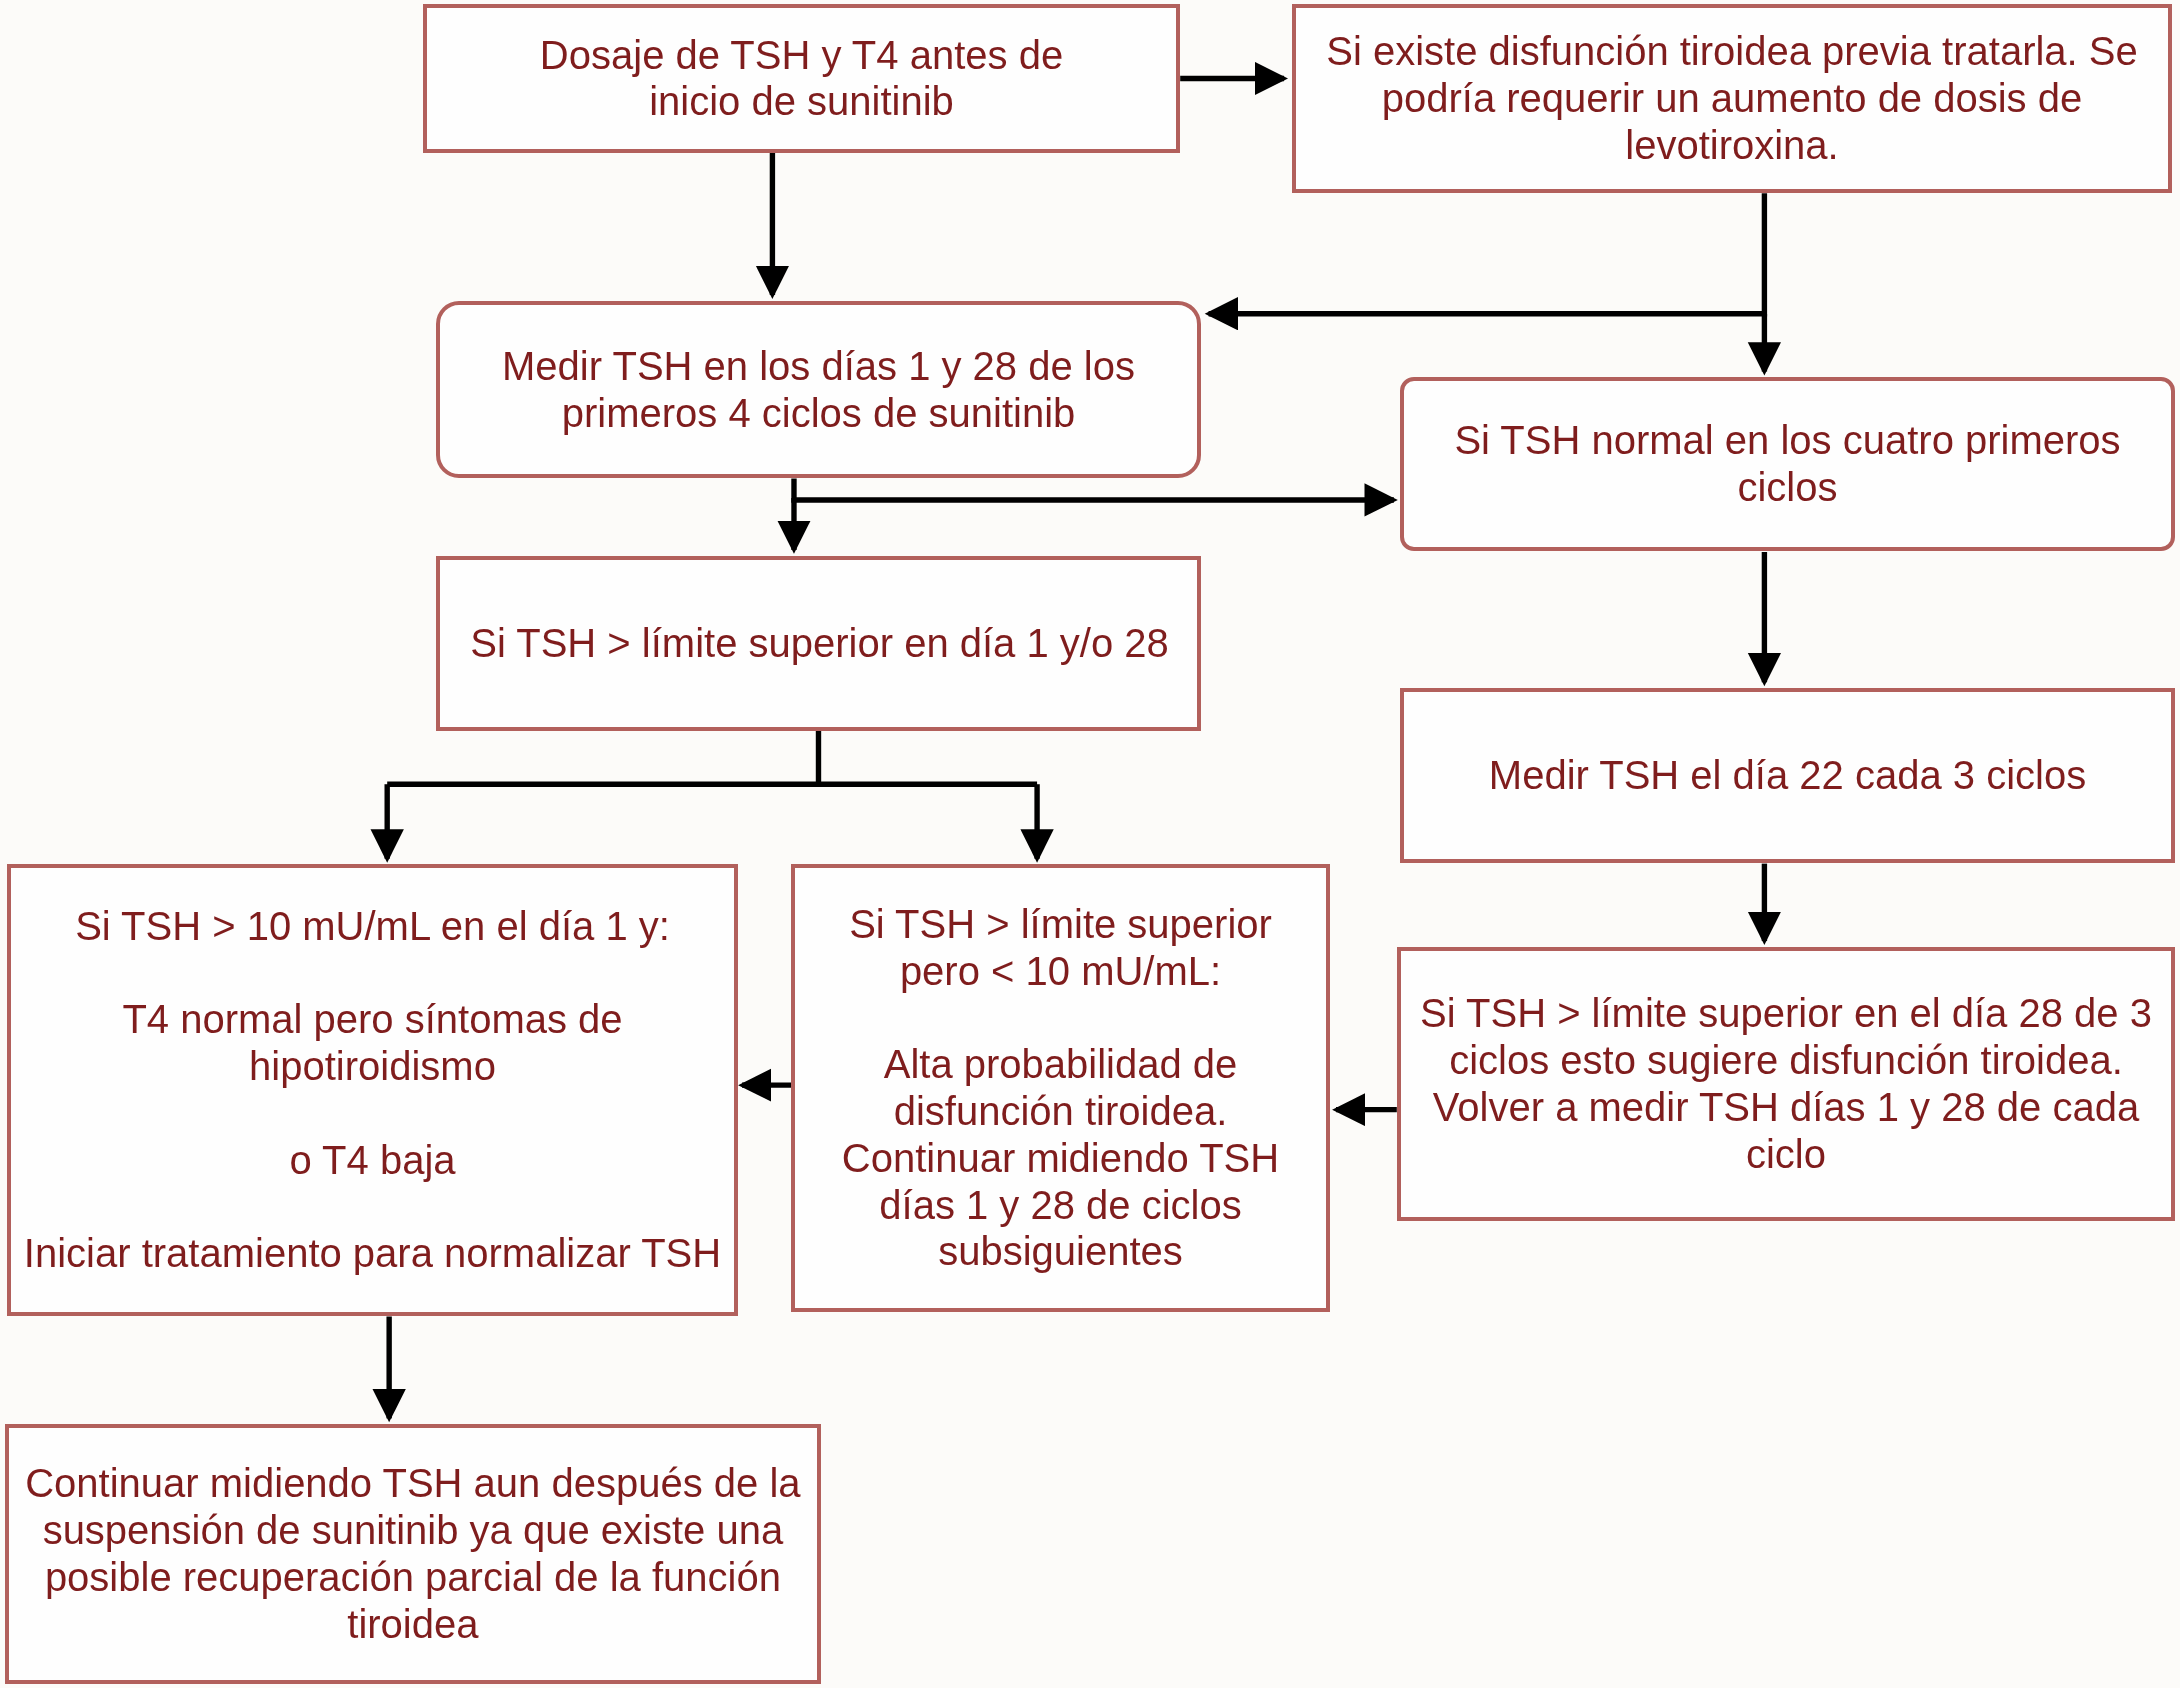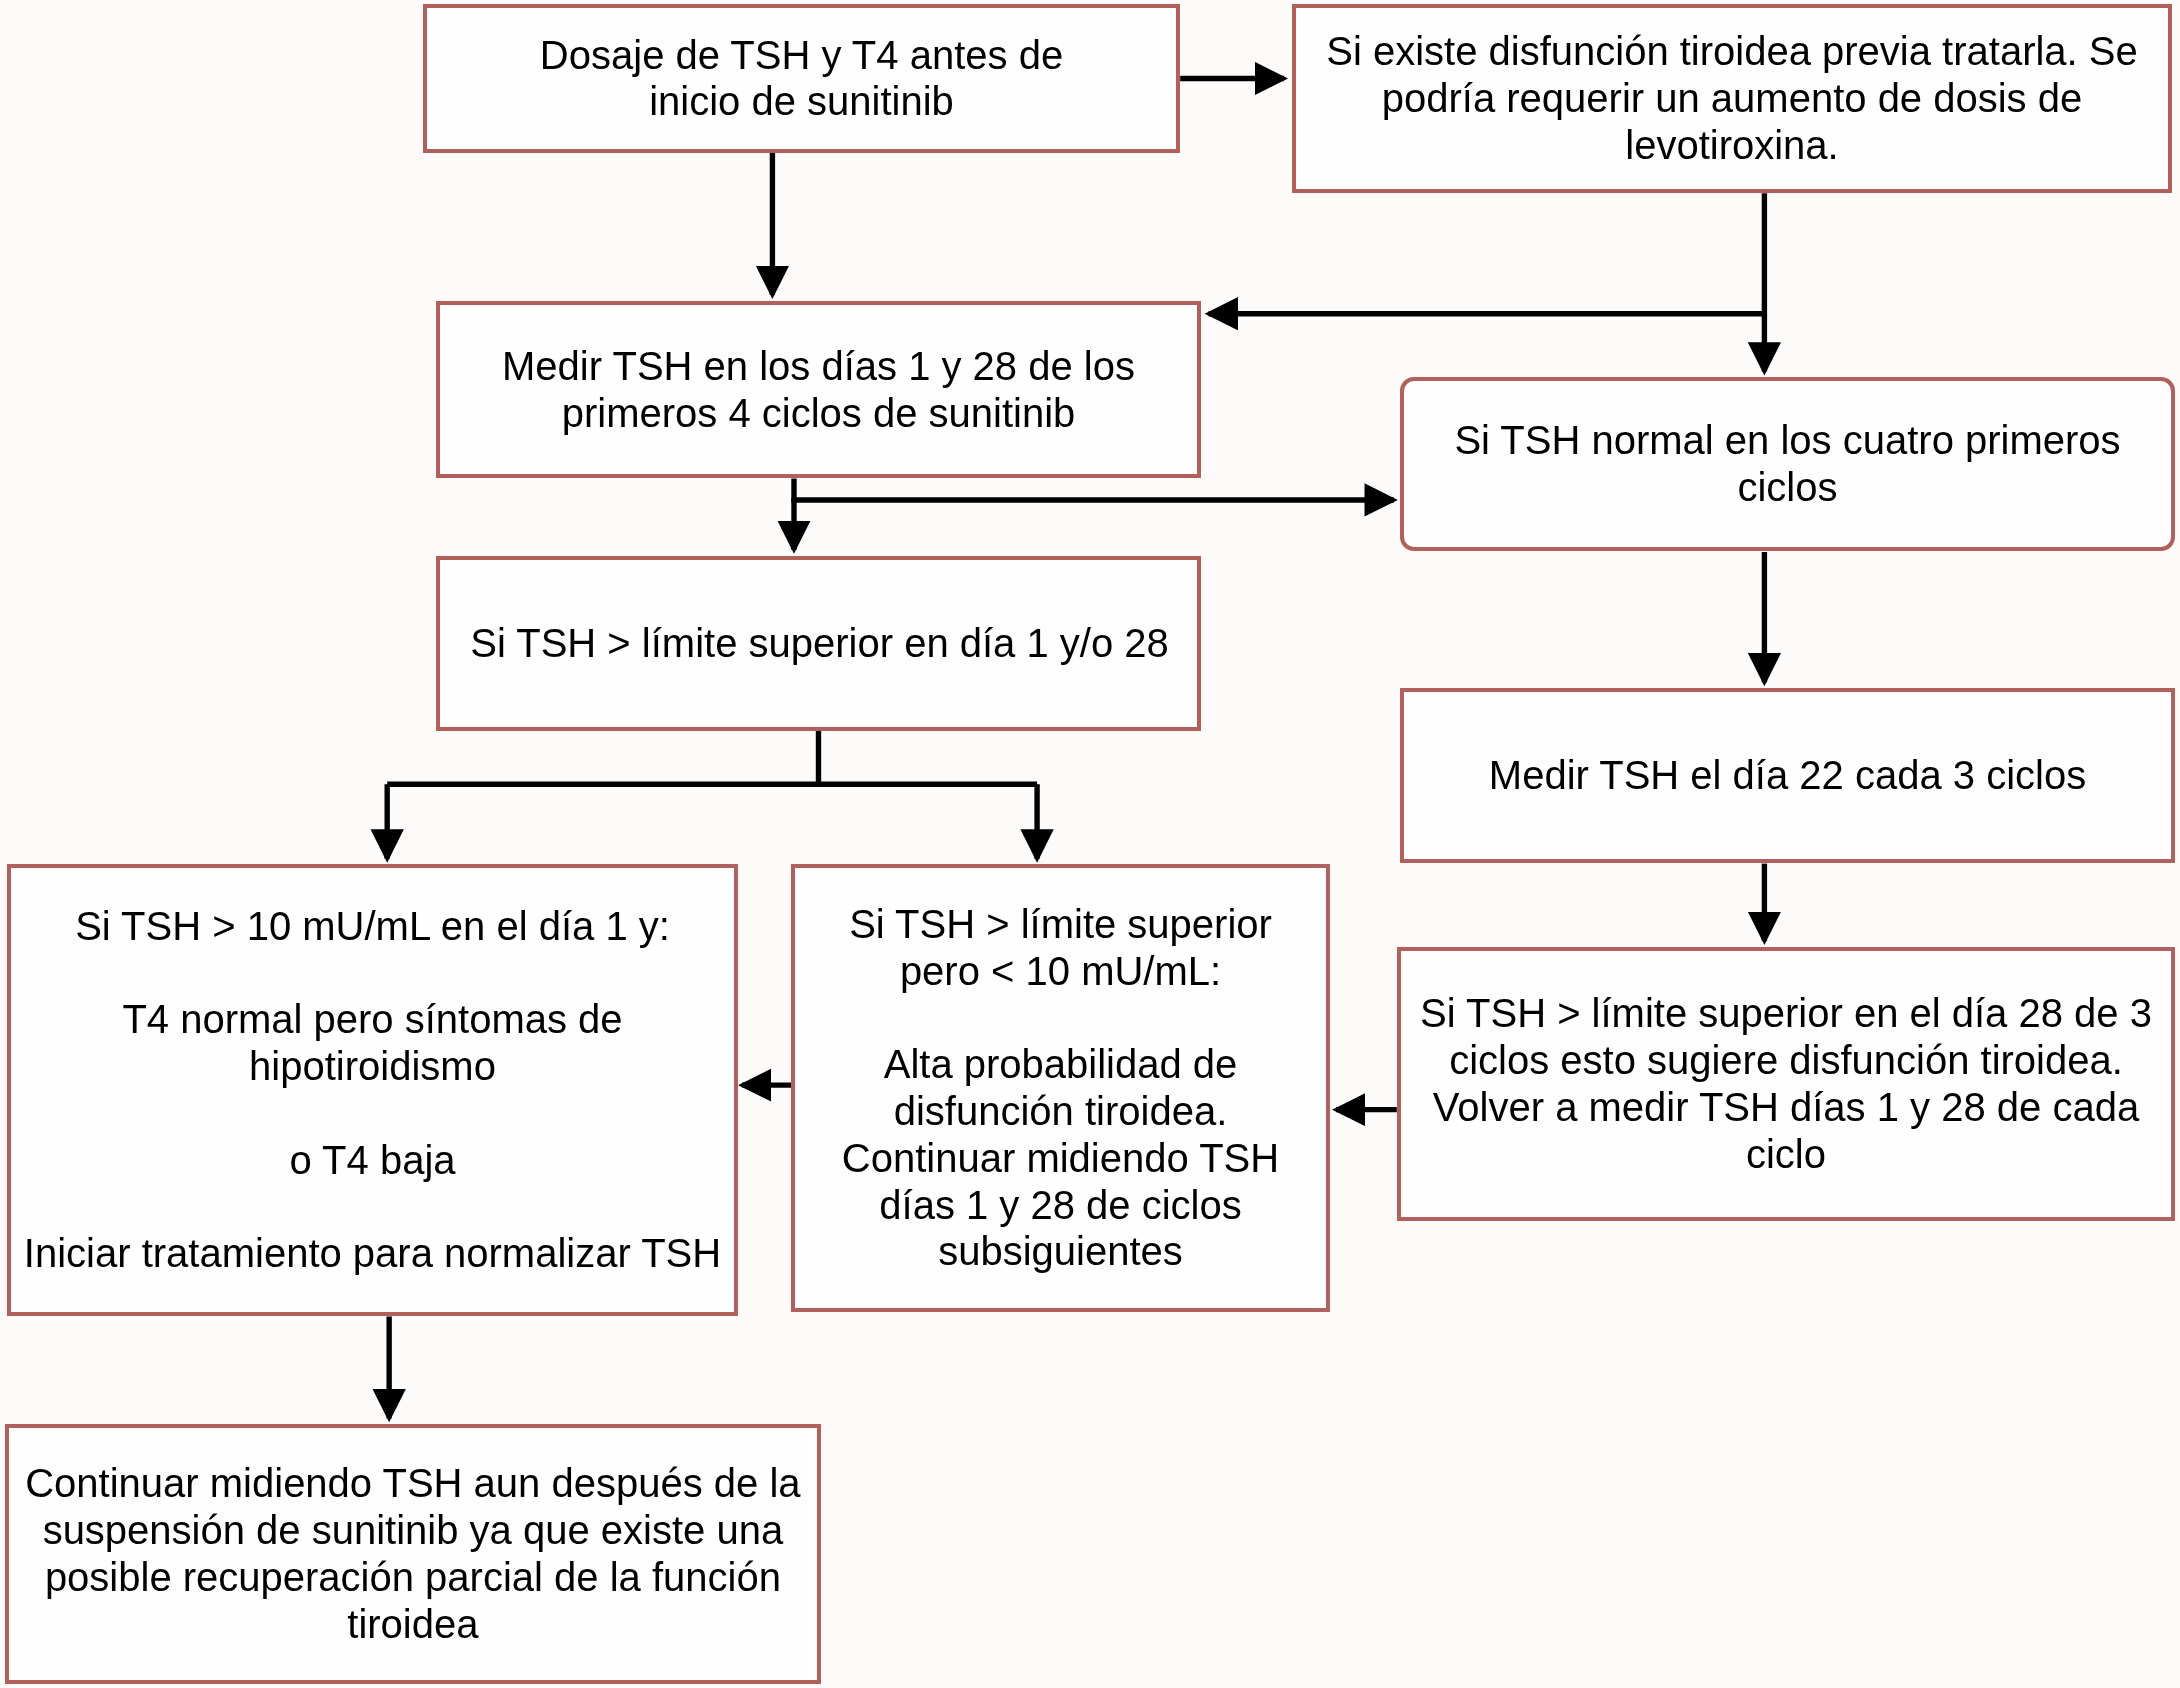--- a/index.html
+++ b/index.html
@@ -6,21 +6,21 @@
     margin: 0;
     padding: 0;
     background: #fcfbf9;
   }
   .canvas {
     position: relative;
     width: 2181px;
     height: 1689px;
     background: #fcfbf9;
     font-family: "Liberation Sans", "DejaVu Sans", sans-serif;
-    color: #000000;
+    color: #7f1d1d;
   }
   .arrows {
     position: absolute;
     left: 0;
     top: 0;
     width: 2181px;
     height: 1689px;
   }
   .arrows path {
     stroke: #000;
@@ -77,21 +77,21 @@
     <div class="label">Dosaje de TSH y T4 antes de
 inicio de sunitinib</div>
   </div>
 
   <div class="box" style="left:1292px; top:3.9px; width:880px; height:189px;">
     <div class="label">Si existe disfunción tiroidea previa tratarla. Se
 podría requerir un aumento de dosis de
 levotiroxina.</div>
   </div>
 
-  <div class="box" style="left:436px; top:301px; width:765px; height:177px;">
+  <div class="box" style="left:436px; top:301px; width:765px; height:177px;border-radius:23px;">
     <div class="label">Medir TSH en los días 1 y 28 de los
 primeros 4 ciclos de sunitinib</div>
   </div>
 
   <div class="box" style="left:1400px; top:377px; width:775px; height:174px;border-radius:14px;">
     <div class="label">Si TSH normal en los cuatro primeros
 ciclos</div>
   </div>
 
   <div class="box" style="left:436px; top:556px; width:765px; height:175px;padding-left:8px;">

